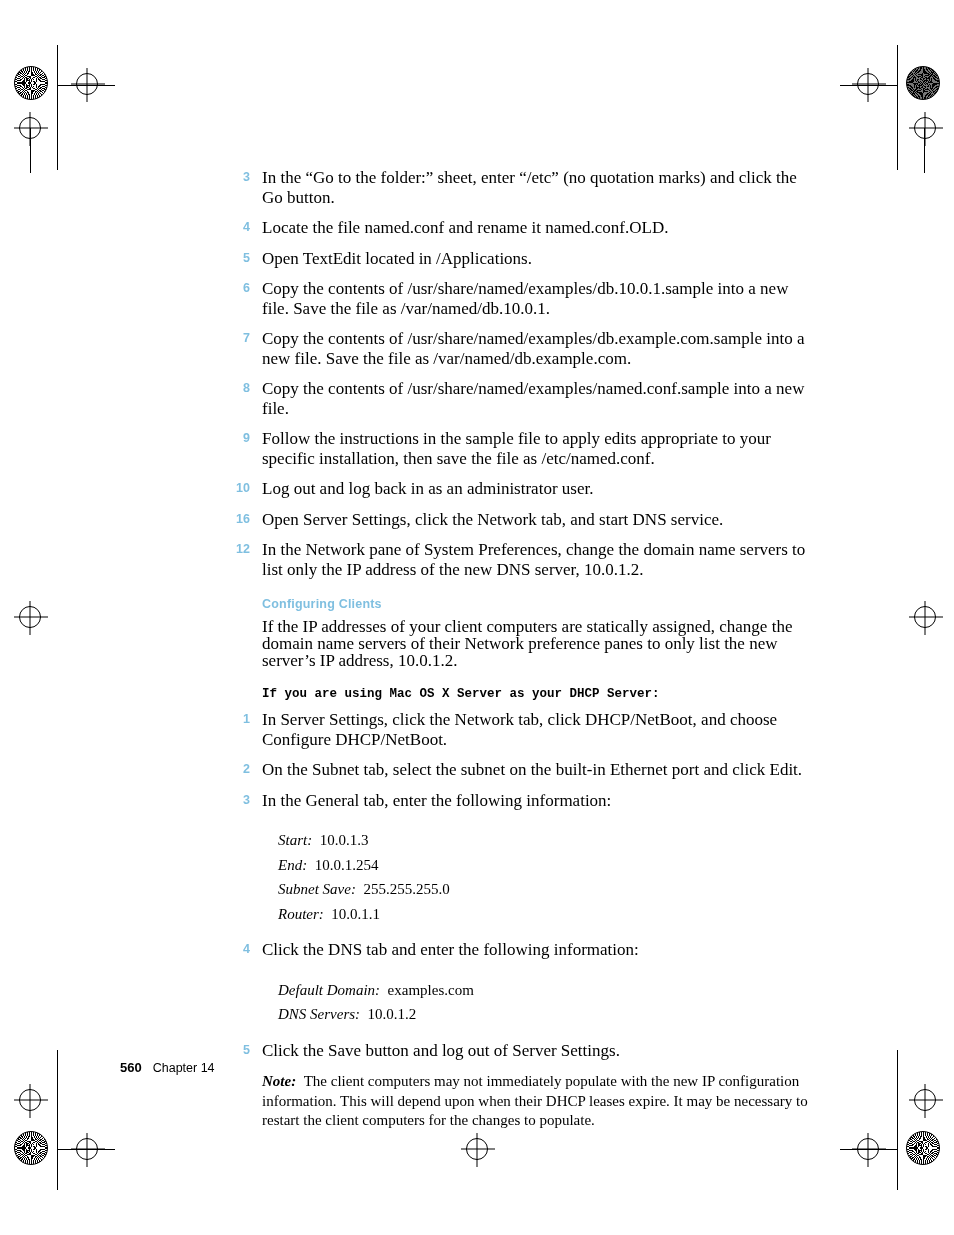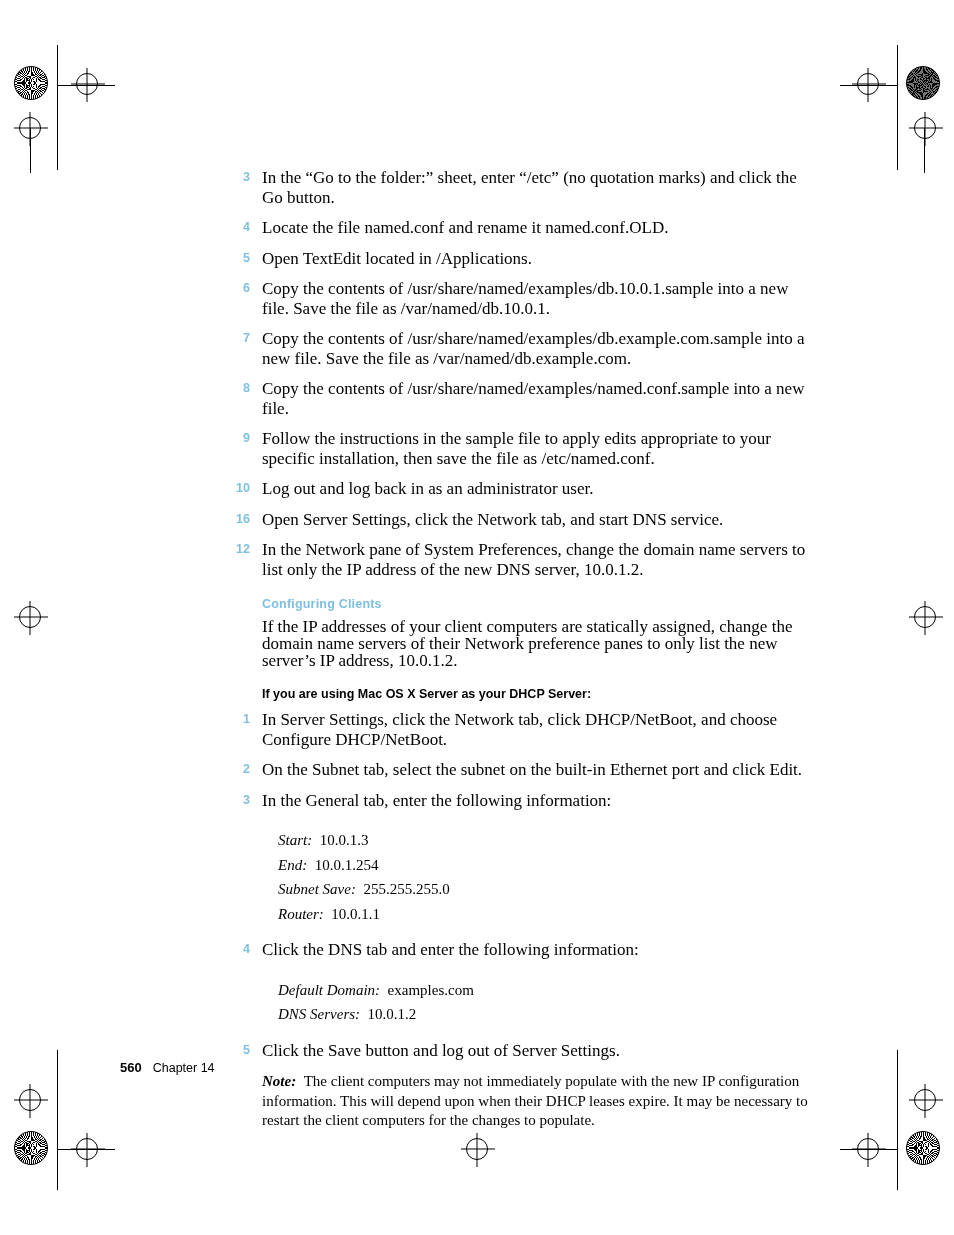--- a/index.html
+++ b/index.html
@@ -107,21 +107,21 @@
   .para {
     margin-left: 34px;
     font-size: 17px;
     line-height: 17px;
     margin-bottom: 16px;
   }
   .sub-head {
     margin-left: 34px;
     margin-top: 18px;
     margin-bottom: 9px;
-    font-family: Liberation Sans, sans-serif;
+    font-family: Liberation Mono, monospace;
     font-weight: bold;
     font-size: 12.5px;
   }
 
   .deflist {
     margin-left: 50px;
     margin-top: 18px;
     margin-bottom: 2px;
   }
   .defrow {

